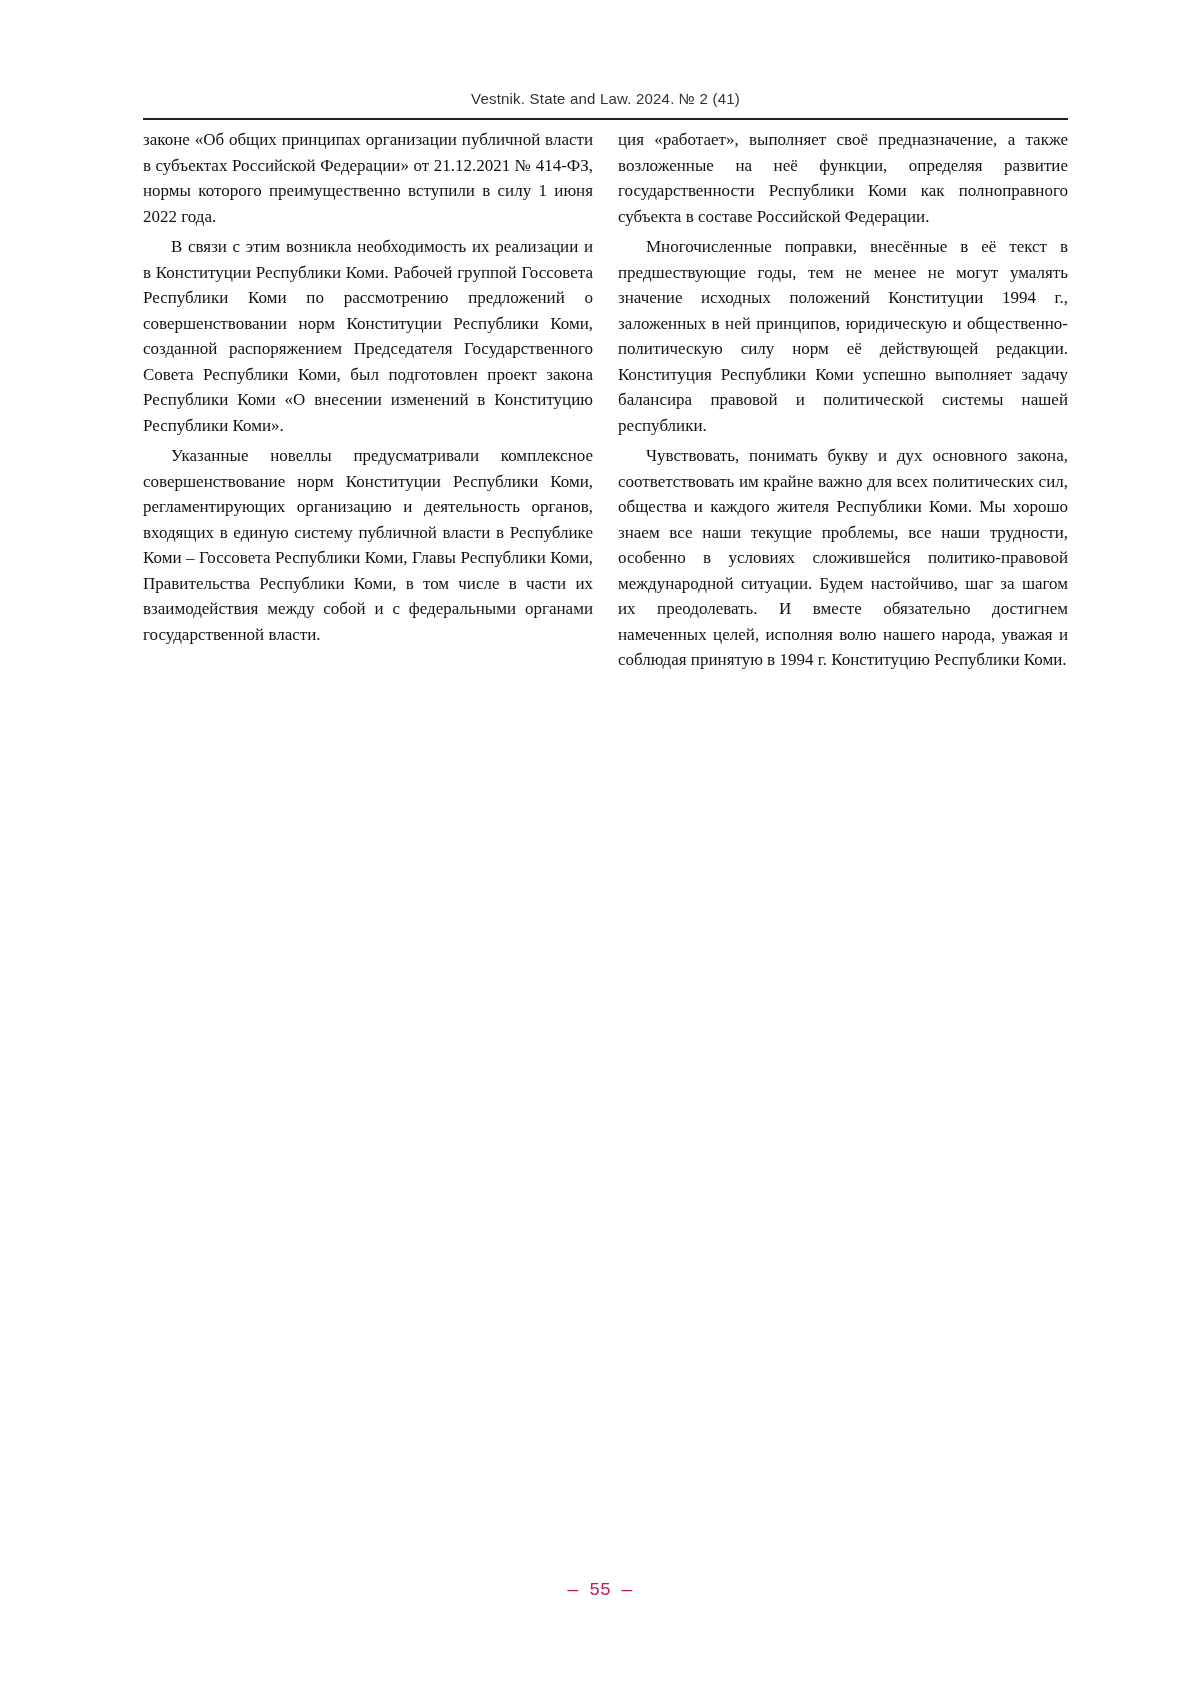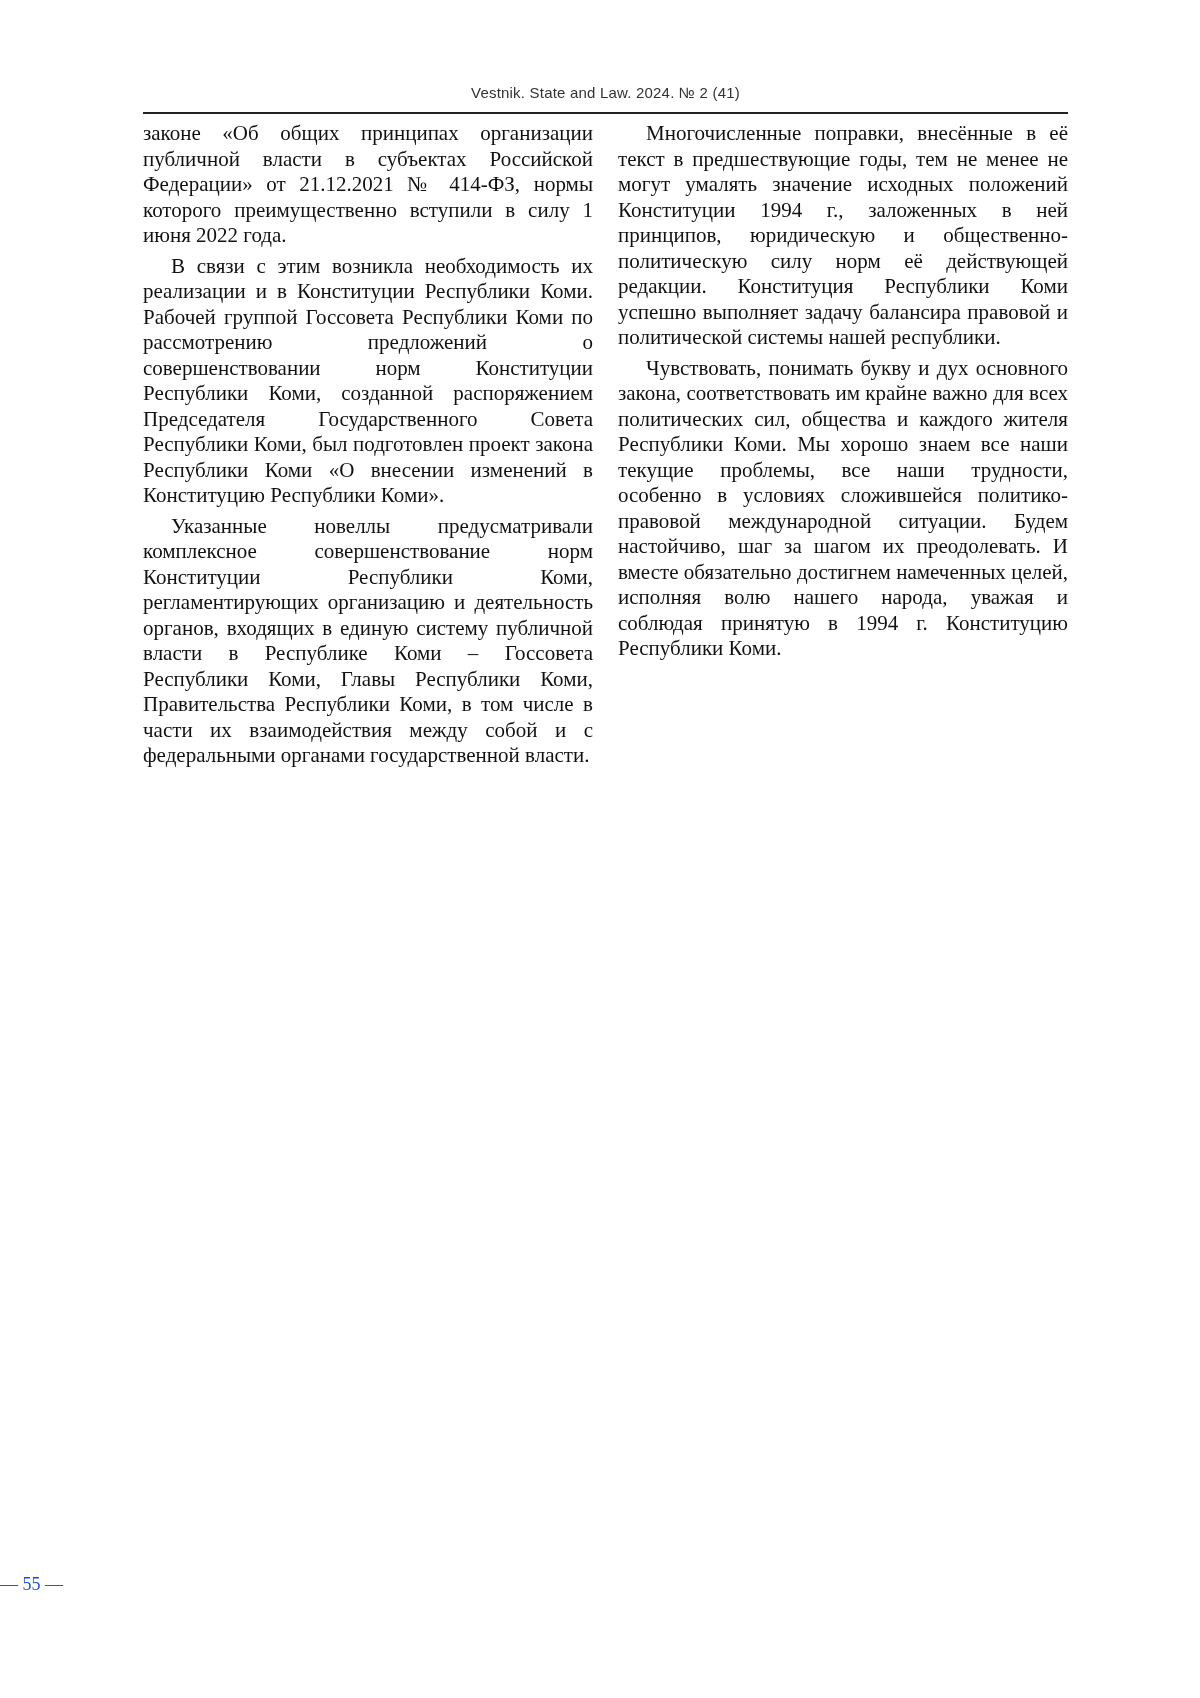--- a/index.html
+++ b/index.html
@@ -1,55 +1,57 @@
 <!DOCTYPE html>
 <html><head>
 <meta charset="utf-8">
 <style>
   html, body { margin: 0; padding: 0; background: #ffffff; }
   body { width: 1200px; height: 1698px; position: relative; overflow: hidden; }
-  .page { position: absolute; left: 0; top: 6px; width: 1200px; height: 1658px; background: #fff; }
+  .page { position: absolute; left: 0; top: 12px; width: 1200px; height: 1658px; background: #fff; }
   .running-head {
     position: absolute; left: 143px; width: 925px; top: 78px;
     text-align: center;
     font-family: "Liberation Sans", sans-serif;
     font-size: 15px; color: #333; letter-spacing: 0.2px;
   }
   .head-rule {
     position: absolute; left: 143px; width: 925px; top: 106px;
     height: 2px; background: #222;
   }
   .col {
     position: absolute; top: 115px; width: 450px;
     font-family: "Liberation Serif", serif;
-    font-size: 21px; line-height: 25.5px; color: #111;
+    font-size: 17px; line-height: 25.5px; color: #111;
     text-align: justify; hyphens: manual;
   }
   .col.left { left: 143px; }
   .col.right { left: 618px; }
   .col p { margin: 0 0 5px 0; text-indent: 28px; }
   .col p.cont { text-indent: 0; }
   .folio {
     position: absolute; left: 0; width: 1200px; top: 1568px;
-    font-family: Liberation Serif, serif;
-    font-size: 18px; color: #1d4ed8;
+    text-align: center;
+    font-family: Liberation Mono, monospace;
+    font-size: 18px; color: #be185d;
   }
 </style>
 </head>
 <body>
 
 <div class="page">
   <div class="running-head">Vestnik. State and Law. 2024. № 2 (41)</div>
   <div class="head-rule"></div>
 
   <div class="col left">
     <p class="cont">законе «Об общих принципах организации публичной власти в субъектах Российской Федерации» от 21.12.2021 № 414-ФЗ, нормы которого преимущественно вступили в силу 1 июня 2022 года.</p>
     <p>В связи с этим возникла необходимость их реализации и в Конституции Республики Коми. Рабочей группой Госсовета Республики Коми по рассмотрению предложений о совершенствовании норм Конституции Республики Коми, созданной распоряжением Председателя Государственного Совета Республики Коми, был подготовлен проект закона Республики Коми «О внесении изменений в Конституцию Республики Коми».</p>
     <p>Указанные новеллы предусматривали комплексное совершенствование норм Конституции Республики Коми, регламентирующих организацию и деятельность органов, входящих в единую систему публичной власти в Республике Коми – Госсовета Республики Коми, Главы Республики Коми, Правительства Республики Коми, в том числе в части их взаимодействия между собой и с федеральными органами государственной власти.</p>
   </div>
 
   <div class="col right">
+    <p class="cont">ция «работает», выполняет своё предназначение, а также возложенные на неё функции, определяя развитие государственности Республики Коми как полноправного субъекта в составе Российской Федерации.</p>
     <p>Многочисленные поправки, внесённые в её текст в предшествующие годы, тем не менее не могут умалять значение исходных положений Конституции 1994 г., заложенных в ней принципов, юридическую и общественно-политическую силу норм её действующей редакции. Конституция Республики Коми успешно выполняет задачу балансира правовой и политической системы нашей республики.</p>
     <p>Чувствовать, понимать букву и дух основного закона, соответствовать им крайне важно для всех политических сил, общества и каждого жителя Республики Коми. Мы хорошо знаем все наши текущие проблемы, все наши трудности, особенно в условиях сложившейся политико-правовой международной ситуации. Будем настойчиво, шаг за шагом их преодолевать. И вместе обязательно достигнем намеченных целей, исполняя волю нашего народа, уважая и соблюдая принятую в 1994 г. Конституцию Республики Коми.</p>
   </div>
 
   <div class="folio">— 55 —</div>
 </div>
 
 </body></html>

